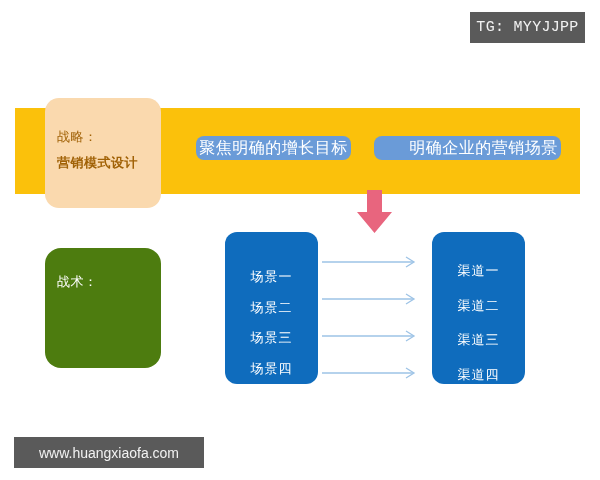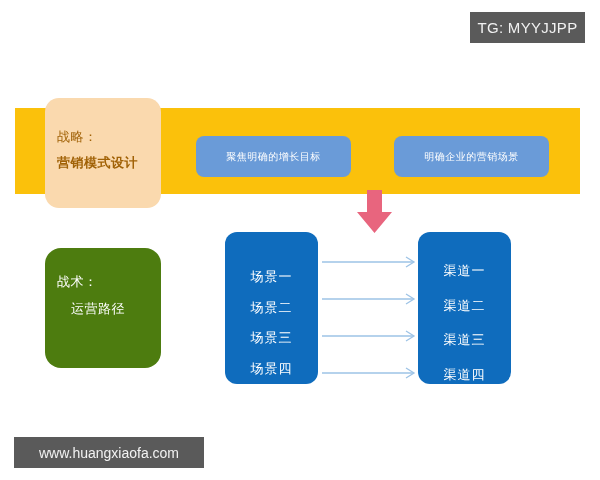--- a/index.html
+++ b/index.html
@@ -29,21 +29,21 @@
     top: 12px;
     width: 115px;
     height: 31px;
     background: #5a5a5a;
     color: #f2f2f2;
     font-size: 15px;
     letter-spacing: 0.3px;
     display: flex;
     align-items: center;
     justify-content: center;
-    font-family: Liberation Sans, sans-serif;
+    font-family: Liberation Mono, monospace;
   }
 
   
   .banner {
     position: absolute;
     left: 15px;
     top: 108px;
     width: 565px;
     height: 86px;
     background: #fbc10b;
@@ -62,32 +62,32 @@
     color: #a16207;
     font-size: 13px;
     line-height: 26px;
     letter-spacing: 0.5px;
   }
   .strategy-line-2 { padding-left: 0px; font-weight: bold; }
 
   .pill {
     position: absolute;
     top: 136px;
-    height: 41px;
+    height: 24px;
     background: #6a9bd8;
     border-radius: 8px;
     color: #ffffff;
-    font-size: 10px;
+    font-size: 16px;
     display: flex;
     align-items: center;
     justify-content: center;
     letter-spacing: 0.5px;
   }
   .pill-goal    { left: 196px; width: 155px; }
-  .pill-scene   { left: 394px; width: 155px; }
+  .pill-scene   { left: 374px; width: 155px; padding-left: 32px; }
 
   
   .down-arrow {
     position: absolute;
     left: 356px;
     top: 190px;
     width: 37px;
     height: 43px;
   }
 
@@ -118,21 +118,21 @@
     background: #0f6cbd;
     border-radius: 12px;
     box-sizing: border-box;
     padding-top: 30px;
     display: flex;
     flex-direction: column;
     justify-content: space-around;
     align-items: center;
   }
   .col-scenarios { left: 225px; }
-  .col-channels  { left: 418px; gap: 16px; }
+  .col-channels  { left: 432px; gap: 16px; }
   .col .cell {
     color: #ffffff;
     font-size: 13px;
     letter-spacing: 1px;
     line-height: 18px;
   }
 
   
   .connectors {
     position: absolute;
@@ -178,21 +178,20 @@
   </div>
 
   <div class="down-arrow">
     <svg width="37" height="43" viewBox="0 0 37 43" xmlns="http://www.w3.org/2000/svg">
       <polygon points="11,0 26,0 26,22 36,22 18.5,43 1,22 11,22" fill="#e8657e"></polygon>
     </svg>
   </div>
 
   <div class="tactics-box">
     <div>战术：</div>
-    <div class="tactics-indent">运营路径</div>
   </div>
 
   <div class="col col-scenarios">
     <div class="cell">场景一</div>
     <div class="cell">场景二</div>
     <div class="cell">场景三</div>
     <div class="cell">场景四</div>
   </div>
 
   <div class="connectors">

